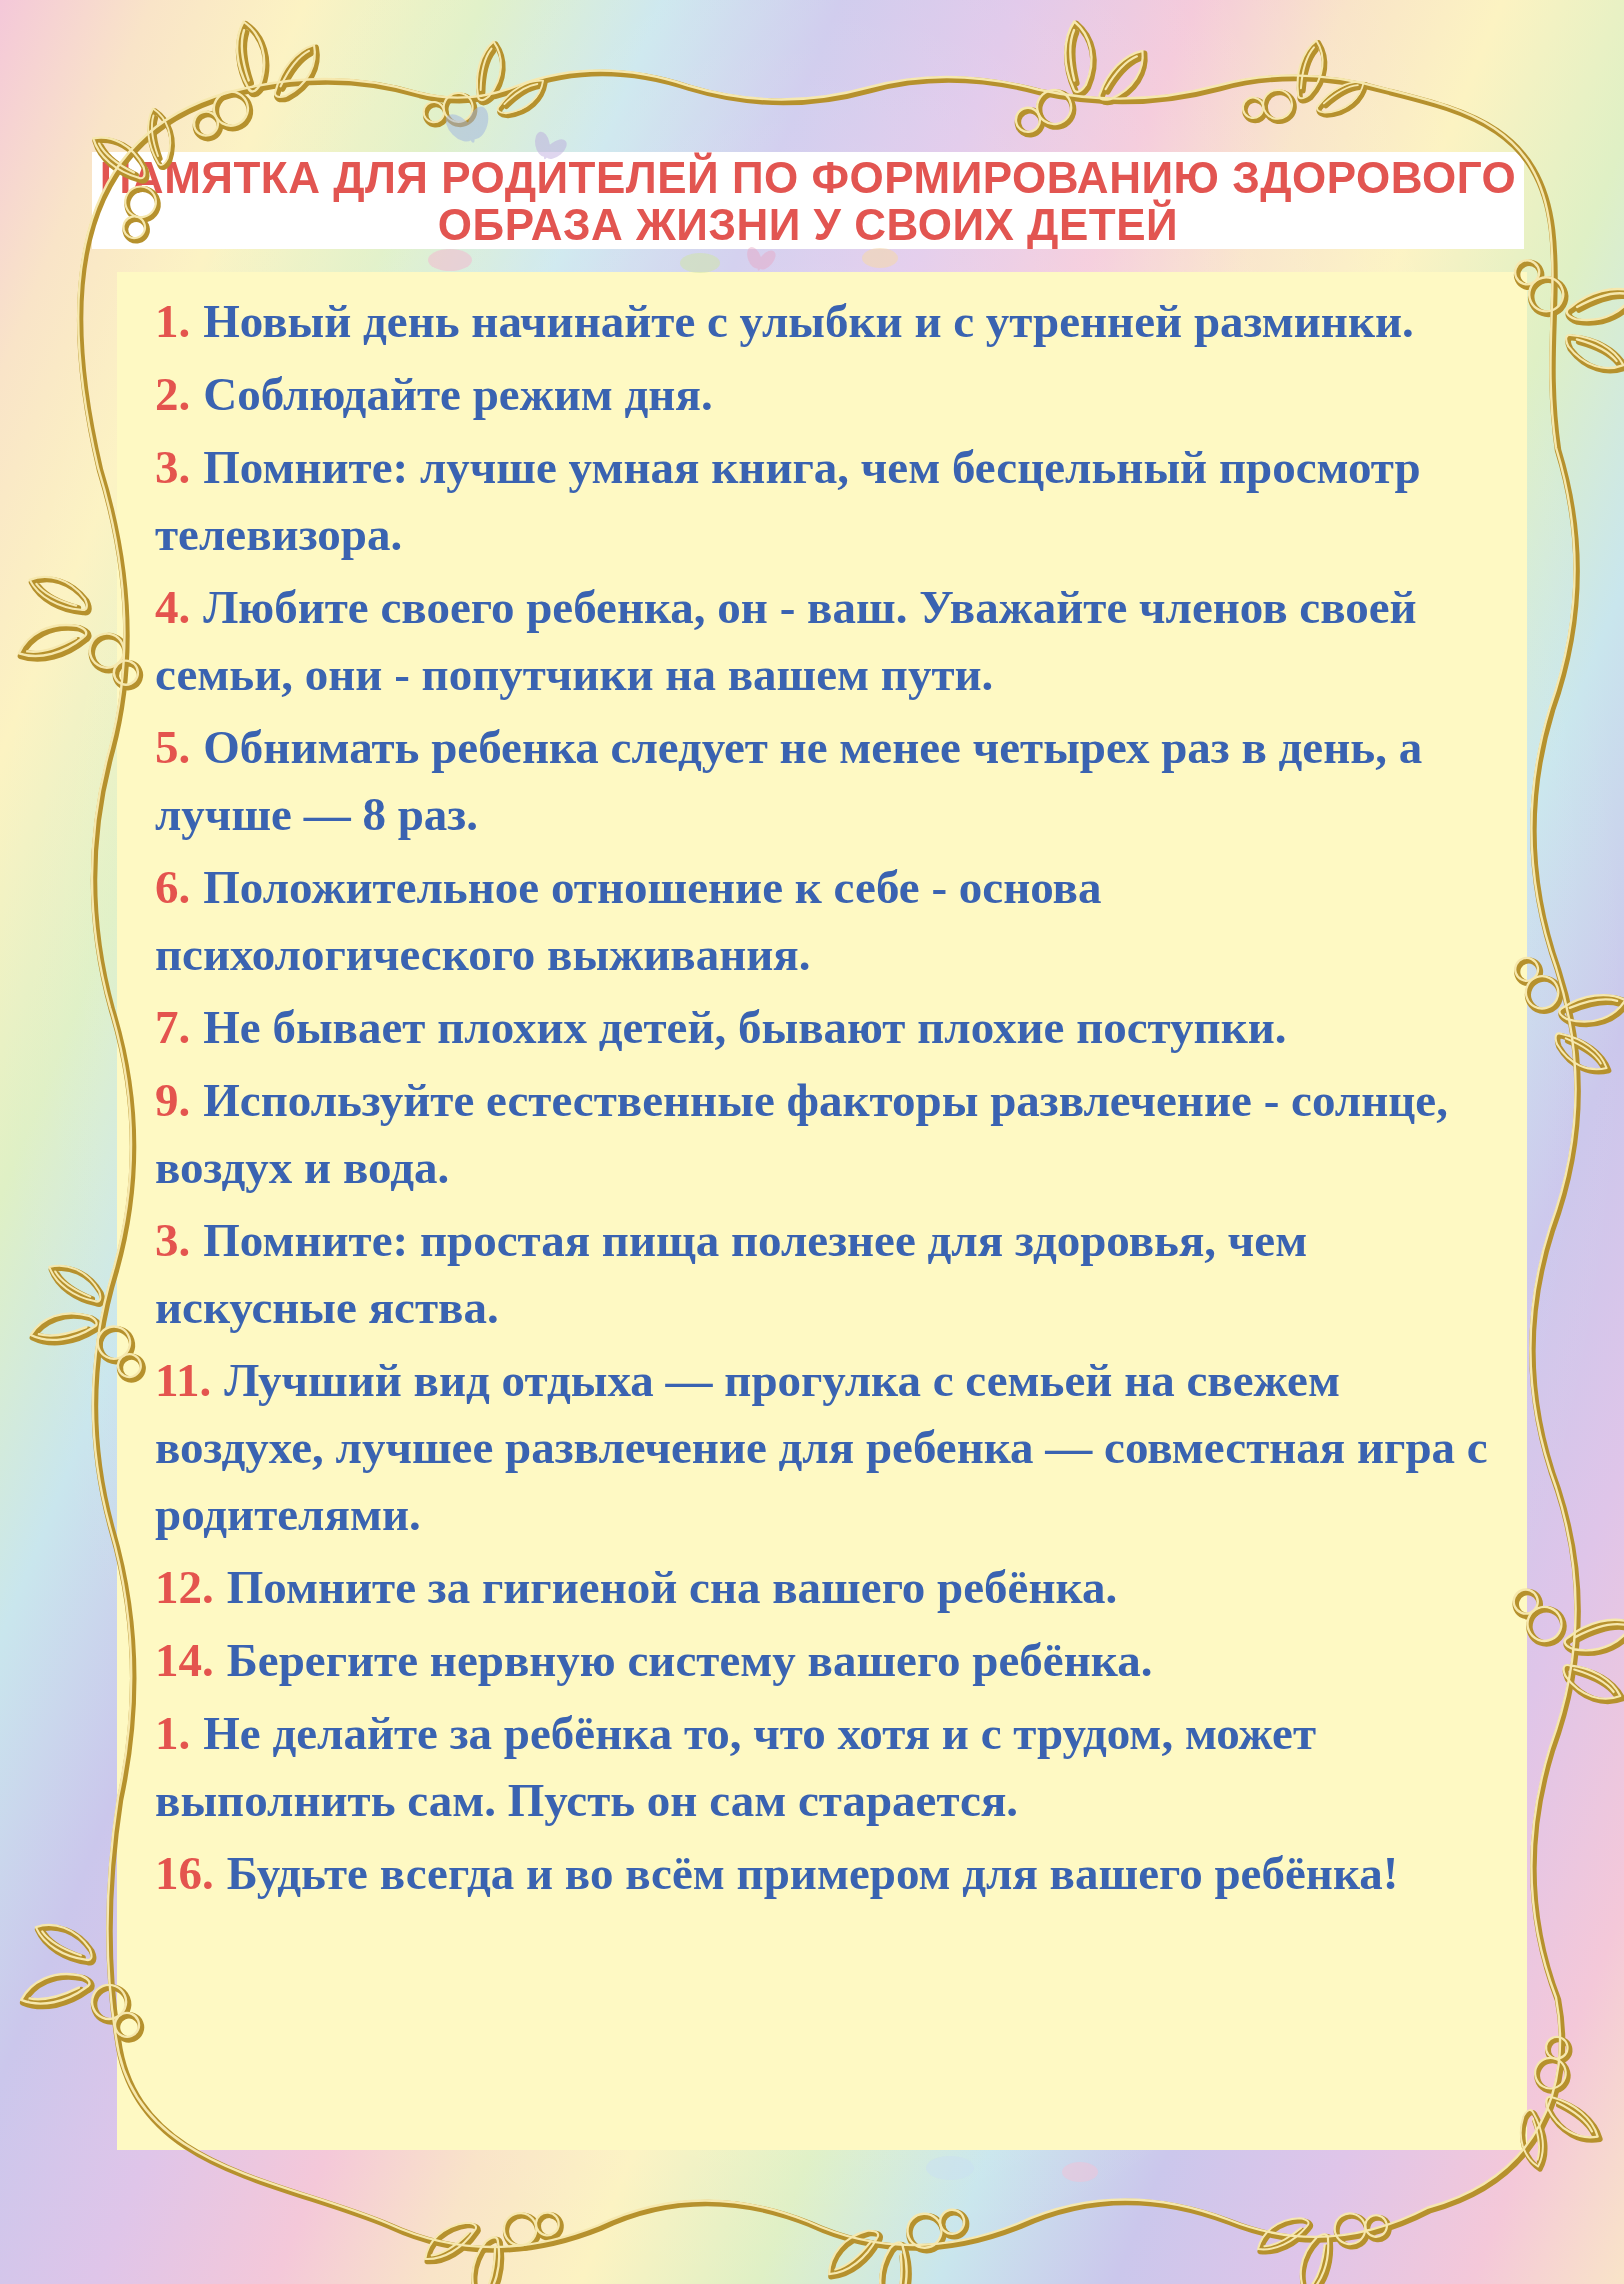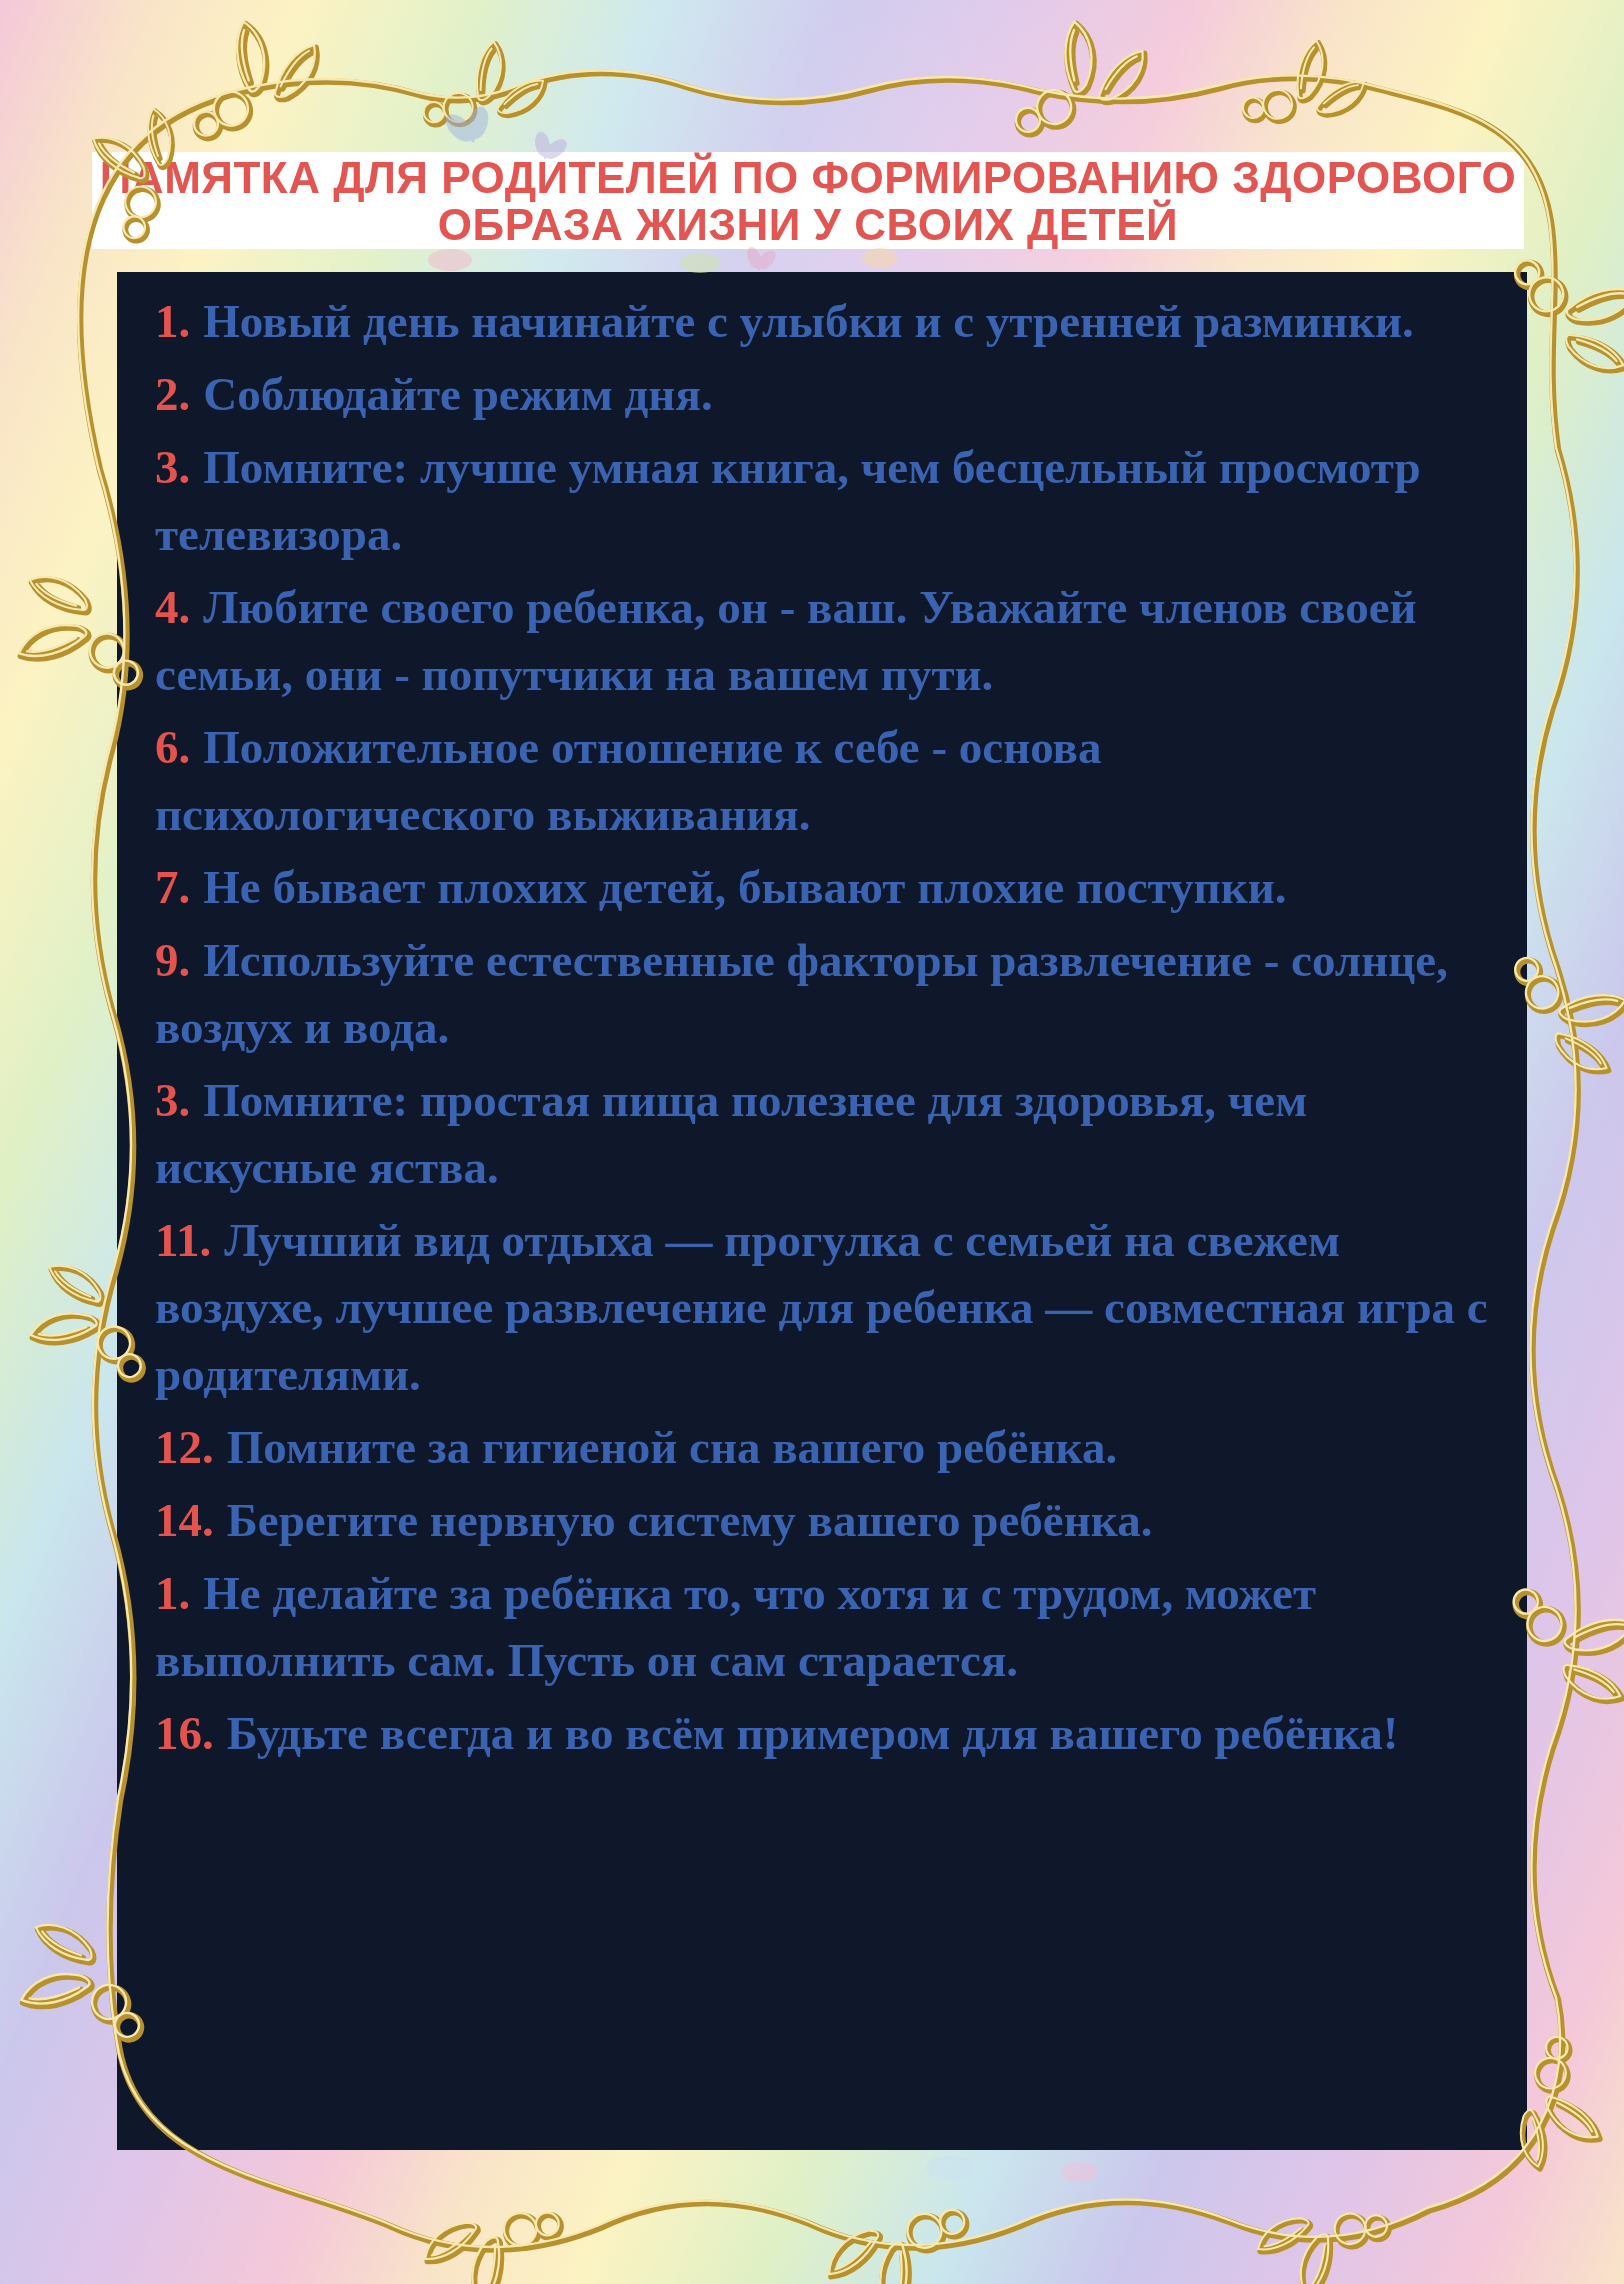--- a/index.html
+++ b/index.html
@@ -29,21 +29,21 @@
     display:flex;flex-direction:column;justify-content:center;
     text-align:center;
     font-family:"Liberation Sans","DejaVu Sans",sans-serif;
     font-weight:bold;
     font-size:44px;line-height:47px;letter-spacing:.5px;
     color:#e25551;
   }
   
   .list-panel{
     position:absolute;left:117px;top:272px;width:1410px;height:1878px;
-    background:#0f172a;
+    background:#fef9c3;
     box-sizing:border-box;
     padding:16px 36px 0 38px;
   }
   .item{
     font-weight:bold;
     font-size:47px;line-height:67px;
     color:#3a63b1;
     margin-bottom:6px;
   }
   .item .num{color:#e4544e;margin-right:13px;}
@@ -66,20 +66,21 @@
   <div class="title-panel">
     <div class="title-line">ПАМЯТКА ДЛЯ РОДИТЕЛЕЙ ПО ФОРМИРОВАНИЮ ЗДОРОВОГО</div>
     <div class="title-line">ОБРАЗА ЖИЗНИ У СВОИХ ДЕТЕЙ</div>
   </div>
 
   <div class="list-panel">
     <div class="item"><span class="num">1.</span><span class="txt">Новый день начинайте с улыбки и с утренней разминки.</span></div>
     <div class="item"><span class="num">2.</span><span class="txt">Соблюдайте режим дня.</span></div>
     <div class="item"><span class="num">3.</span><span class="txt">Помните: лучше умная книга, чем бесцельный просмотр телевизора.</span></div>
     <div class="item"><span class="num">4.</span><span class="txt">Любите своего ребенка, он - ваш. Уважайте членов своей семьи, они - попутчики на вашем пути.</span></div>
+    <div class="item"><span class="num">5.</span><span class="txt">Обнимать ребенка следует не менее четырех раз в день, а лучше — 8 раз.</span></div>
     <div class="item"><span class="num">6.</span><span class="txt">Положительное отношение к себе - основа психологического выживания.</span></div>
     <div class="item"><span class="num">7.</span><span class="txt">Не бывает плохих детей, бывают плохие поступки.</span></div>
     <div class="item"><span class="num">9.</span><span class="txt">Используйте естественные факторы развлечение - солнце, воздух и вода.</span></div>
     <div class="item"><span class="num">3.</span><span class="txt">Помните: простая пища полезнее для здоровья, чем искусные яства.</span></div>
     <div class="item"><span class="num">11.</span><span class="txt">Лучший вид отдыха — прогулка с семьей на свежем воздухе, лучшее развлечение для ребенка — совместная игра с родителями.</span></div>
     <div class="item"><span class="num">12.</span><span class="txt">Помните за гигиеной сна вашего ребёнка.</span></div>
     <div class="item"><span class="num">14.</span><span class="txt">Берегите нервную систему вашего ребёнка.</span></div>
     <div class="item"><span class="num">1.</span><span class="txt">Не делайте за ребёнка то, что хотя и с трудом, может выполнить сам. Пусть он сам старается.</span></div>
     <div class="item"><span class="num">16.</span><span class="txt">Будьте всегда и во всём примером для вашего ребёнка!</span></div>
   </div>

